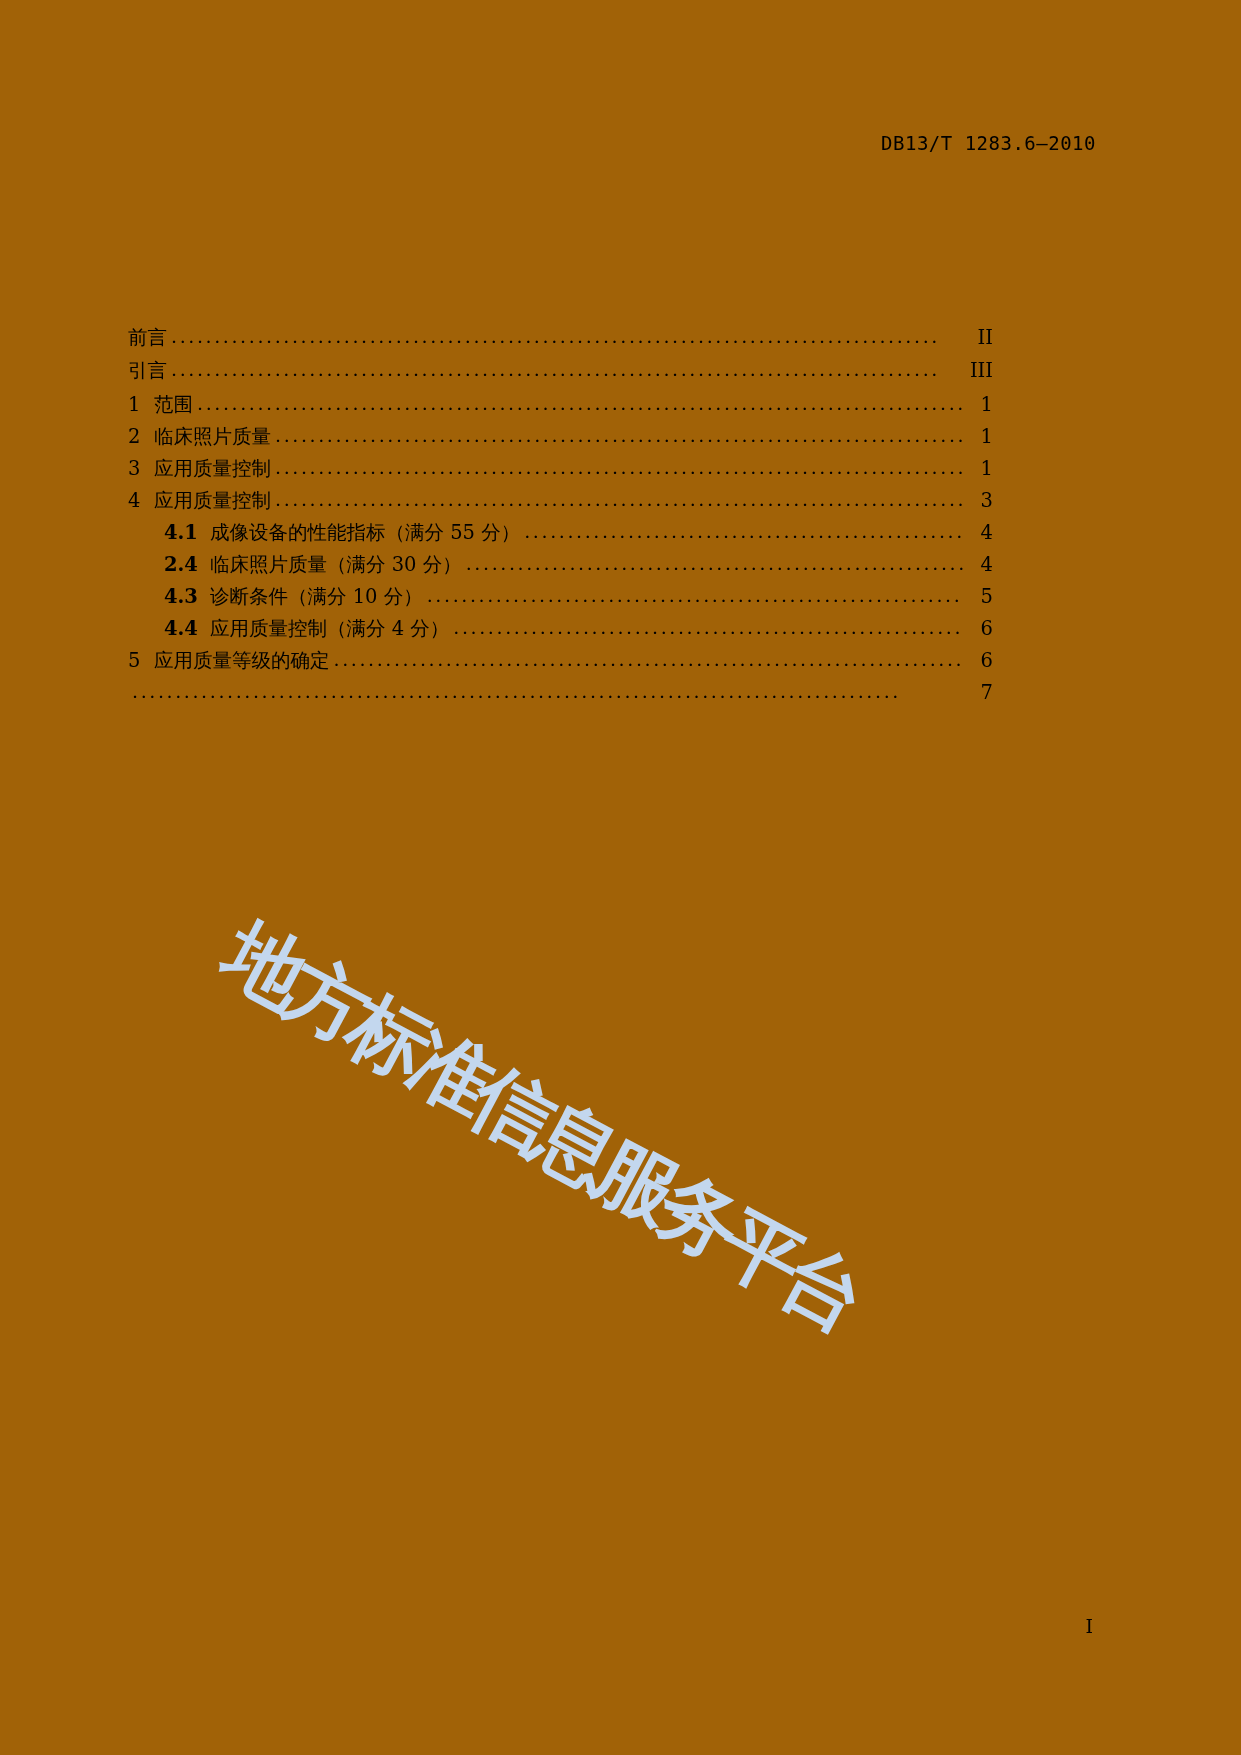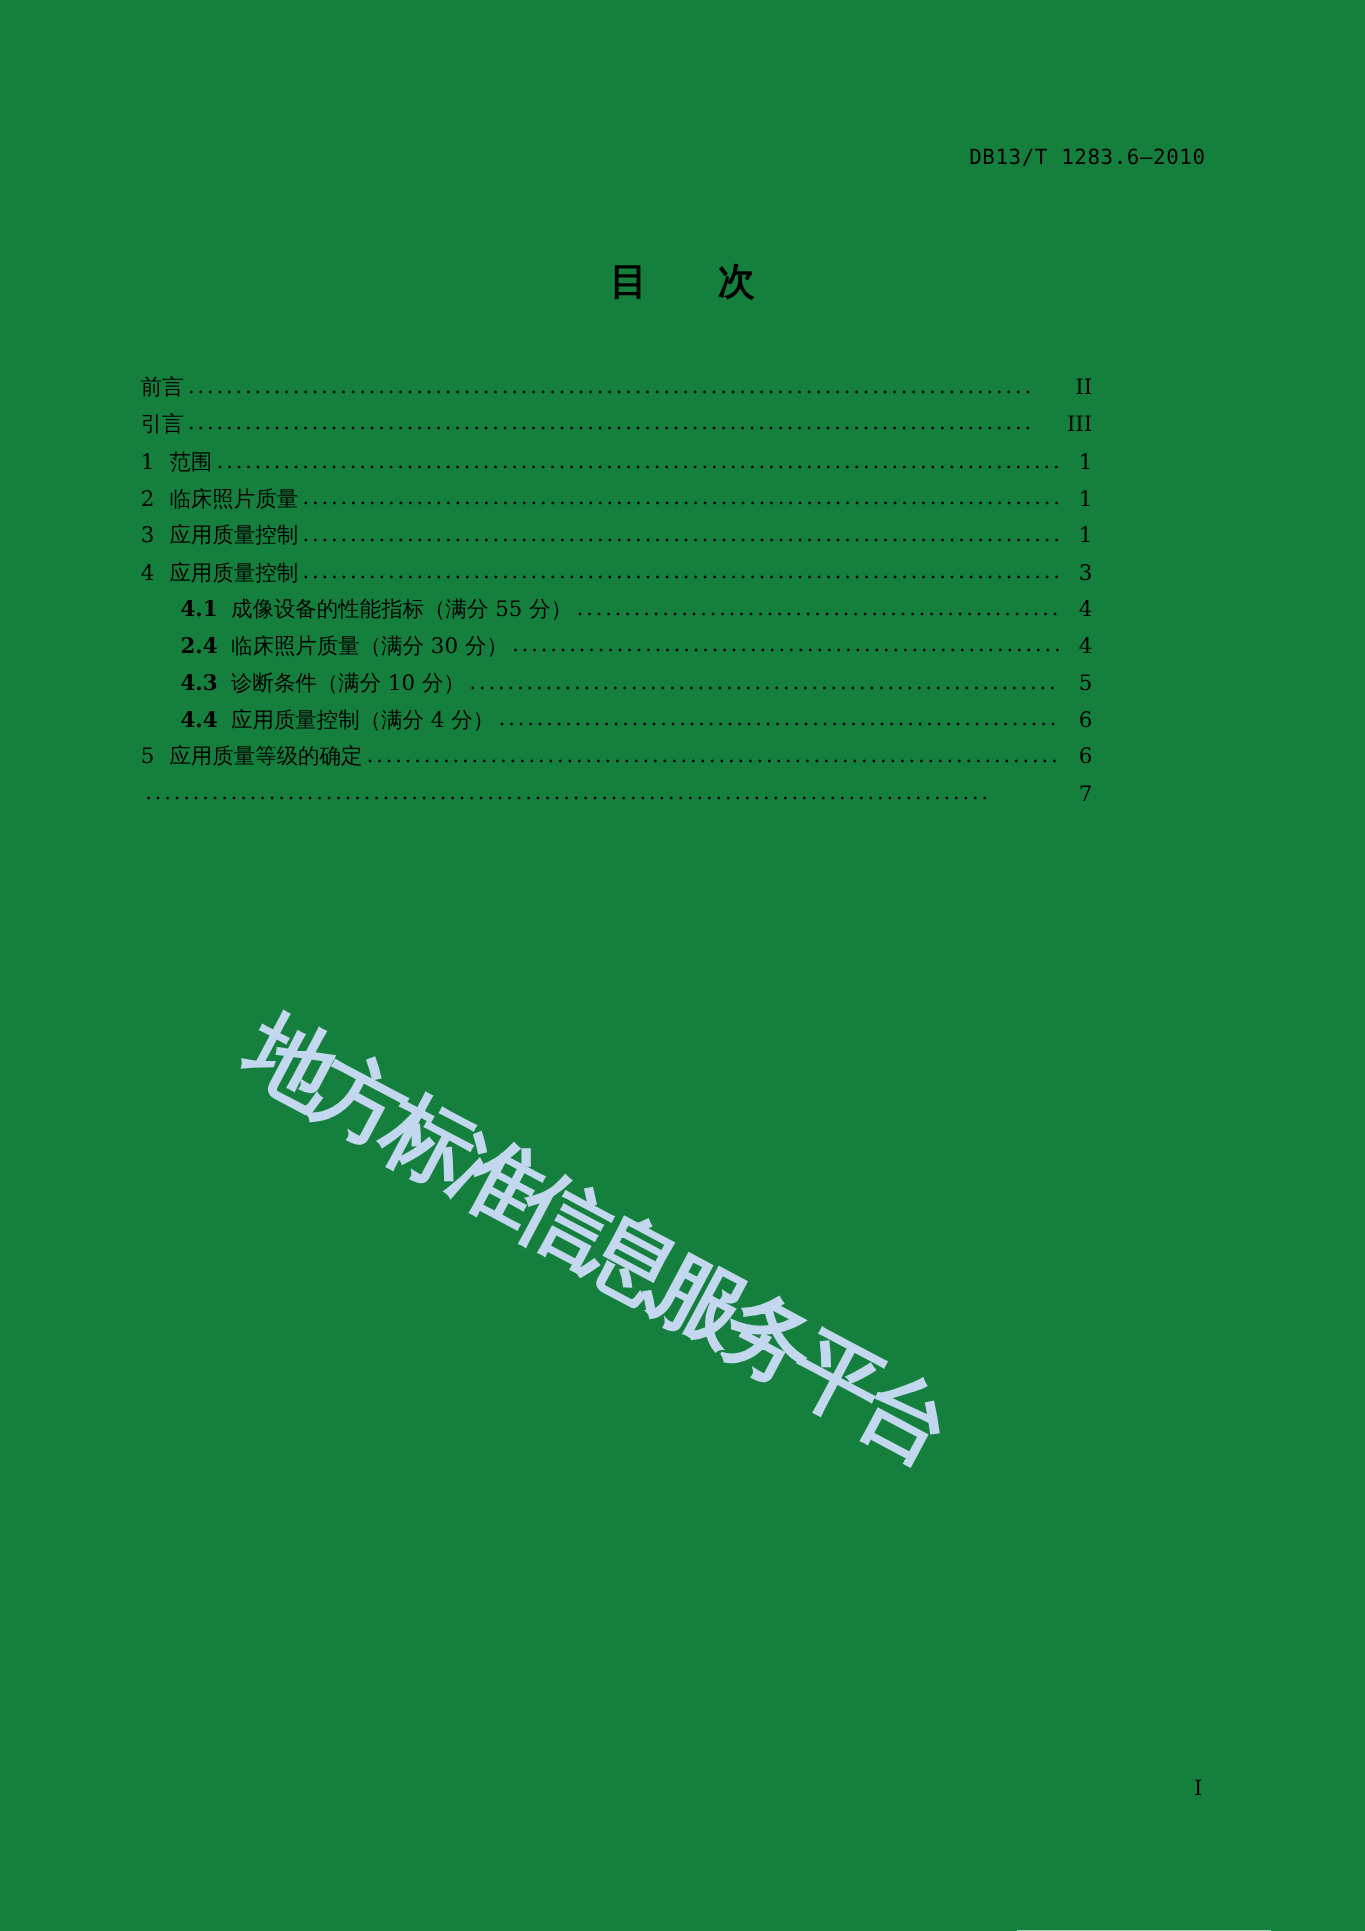--- a/index.html
+++ b/index.html
@@ -4,21 +4,21 @@
 <style>
   html, body {
     margin: 0;
     padding: 0;
     background: #ffffff;
   }
   .page {
     position: relative;
     width: 1241px;
     height: 1755px;
-    background: #15803d;
+    background: #a16207;
     font-family: "DejaVu Serif", "Liberation Serif", serif;
     color: #000000;
     overflow: hidden;
   }
   .header-code {
     position: absolute;
     top: 132px;
     right: 145px;
     font-family: "DejaVu Sans Mono", "Liberation Mono", monospace;
     font-size: 19px;
@@ -38,26 +38,25 @@
     font-family: "DejaVu Serif", "Liberation Serif", serif;
   }
   .toc {
     position: absolute;
     top: 328px;
     left: 128px;
     width: 865px;
   }
   .toc-row {
     display: flex;
-    align-items: flex-end;
+    align-items: flex-start;
     font-size: 19.5px;
     line-height: 1.0;
     margin-bottom: 12.5px;
     white-space: nowrap;
-    margin-top: 14px;
   }
   .toc-row .num {
     display: inline-block;
     flex: 0 0 auto;
   }
   .toc-row .label {
     flex: 0 0 auto;
   }
   .toc-row .dots {
     flex: 1 1 auto;
@@ -109,21 +108,20 @@
     transform-origin: left top;
   }
 </style>
 </head>
 <body>
 
 <div class="page">
 
   <div class="header-code">DB13/T 1283.6—2010</div>
 
-  <div class="doc-title">目  次</div>
 
   <div class="toc" id="toc-container">
       <div class="toc-row lvl1 r-front">
         <span class="label">前言</span>
         <span class="dots">.........................................................................................</span>
         <span class="page-no">II</span>
       </div>
       <div class="toc-row lvl1 r-intro">
         <span class="label">引言</span>
         <span class="dots">.........................................................................................</span>

